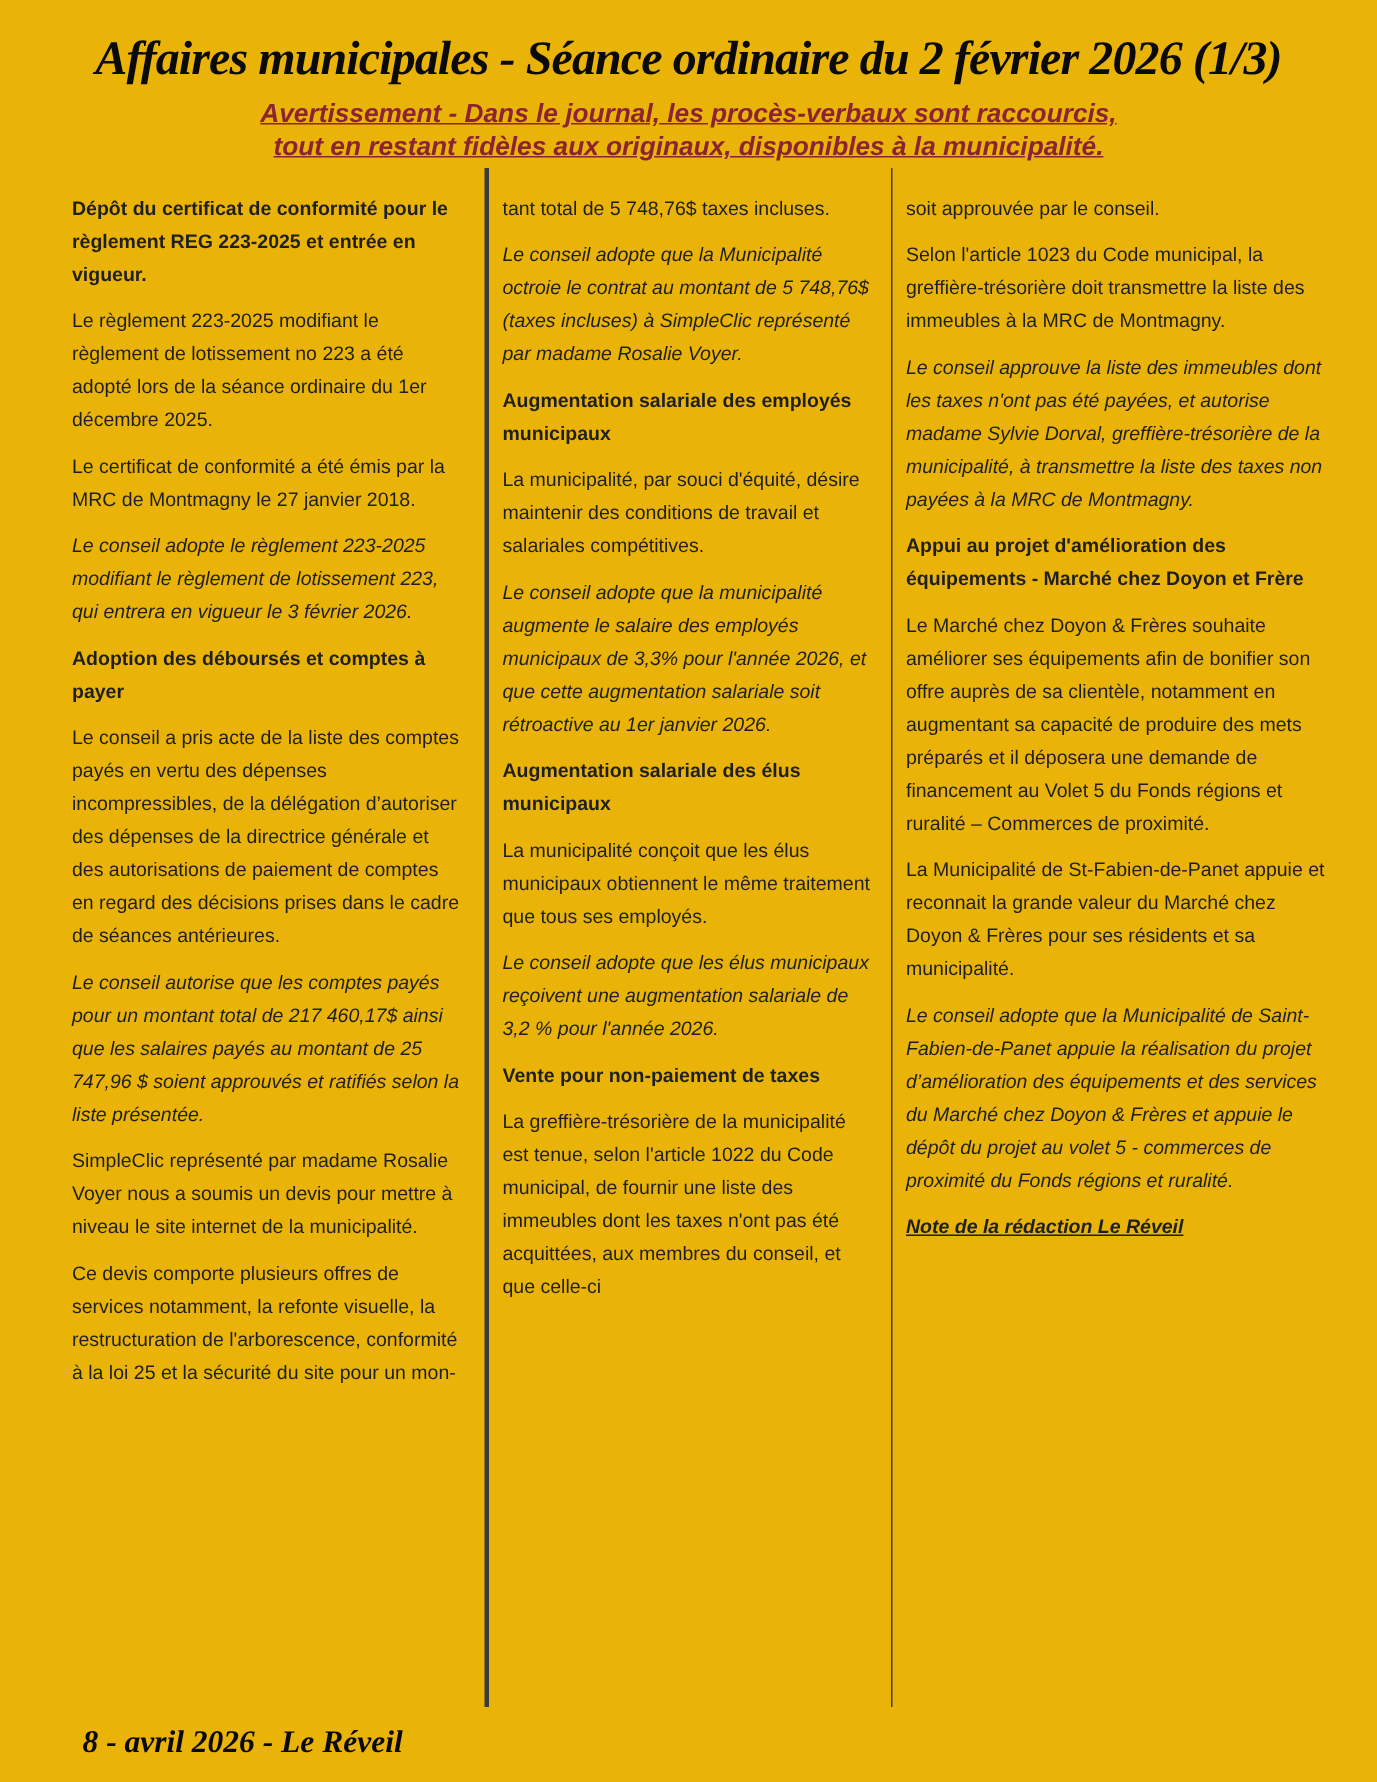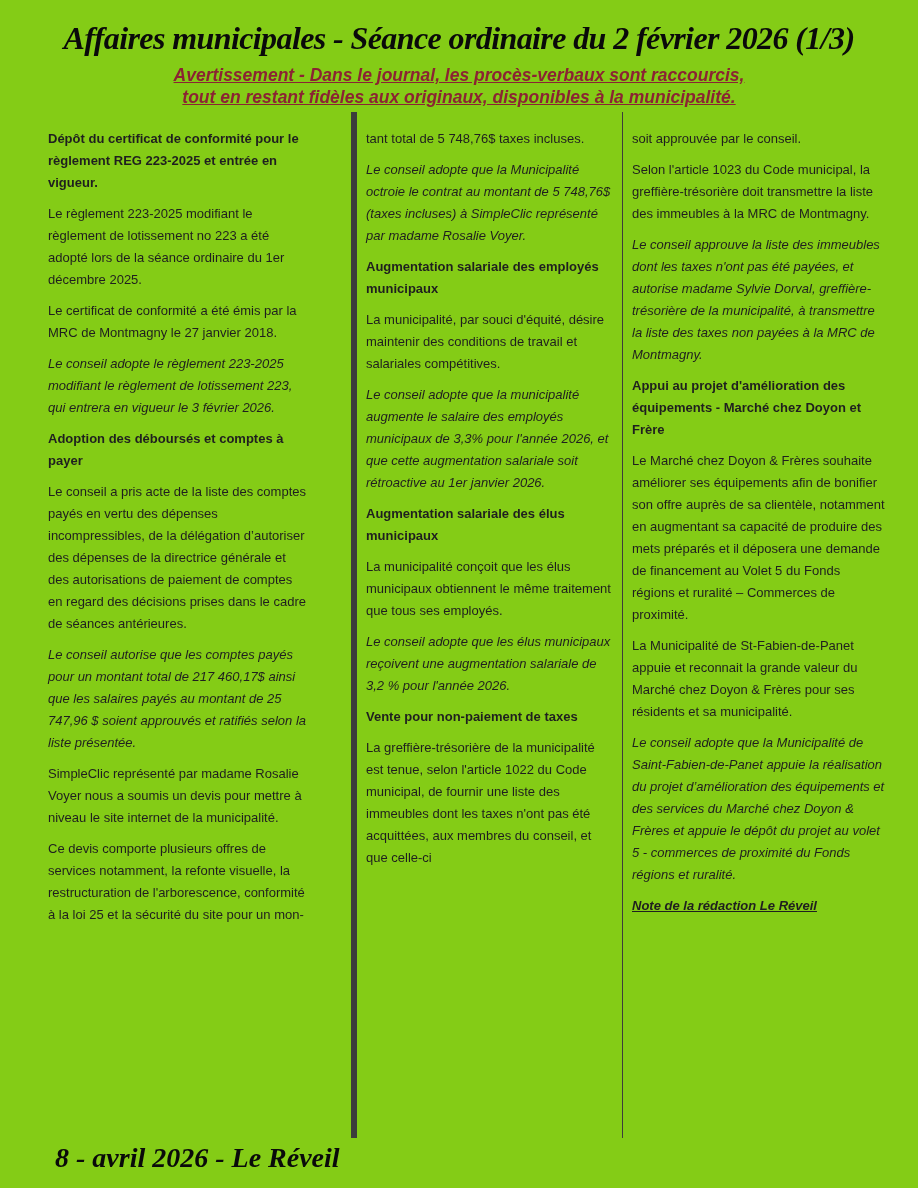--- a/index.html
+++ b/index.html
@@ -1,19 +1,19 @@
 <!DOCTYPE html>
 <html><head>
 <meta charset="utf-8">
 <style>
   html,body{margin:0;padding:0;background:#e8e8e8;}
   .page{
     position:relative;
     width:918px;height:1188px;
-    background:#84cc16;
+    background:#eab308;
     margin:0 auto;
     overflow:hidden;
     font-family:"Liberation Sans",sans-serif;
     color:#1f1f1f;
   }
   .main-title{
     position:absolute;top:20px;left:0;right:0;
     text-align:center;
     font-family:"Liberation Serif",serif;
     font-style:italic;font-weight:bold;
@@ -28,35 +28,35 @@
     font-size:17.5px;line-height:22px;
   }
   .warning .wline{display:inline-block;text-decoration:underline;}
   .columns{
     position:absolute;top:112px;left:48px;right:32px;bottom:50px;
     display:flex;
   }
   .col{box-sizing:border-box;padding-top:16px;}
   .col-1{width:275px;padding-right:14px;}
   .col-2{width:272px;padding-left:9px;padding-right:10px;
-         border-left:6px solid #f9a8d4;border-right:1px solid #3c3c3c;margin-left:28px;}
+         border-left:3px solid #f9a8d4;border-right:1px solid #3c3c3c;}
   .col-3{flex:1;padding-left:9px;}
   .col p{
     margin:0 0 9px 0;
     font-size:13px;line-height:22px;
     text-align:left;
   }
   .col p.h{font-weight:bold;}
   .col p.i{font-style:italic;}
   .col p.nh{font-weight:bold;font-style:italic;text-decoration:underline;}
   .footer{
     position:absolute;left:55px;bottom:14px;
     font-family:"Liberation Serif",serif;
     font-style:italic;font-weight:bold;
-    font-size:28px;color:#0a0a0a;
+    font-size:21px;color:#0a0a0a;
   }
 </style>
 </head>
 <body>
 
 <div class="page">
 
   <div class="main-title">Affaires municipales - Séance ordinaire du 2 février 2026 (1/3)</div>
 
   <div class="warning" style="color: rgb(139, 35, 51);">

